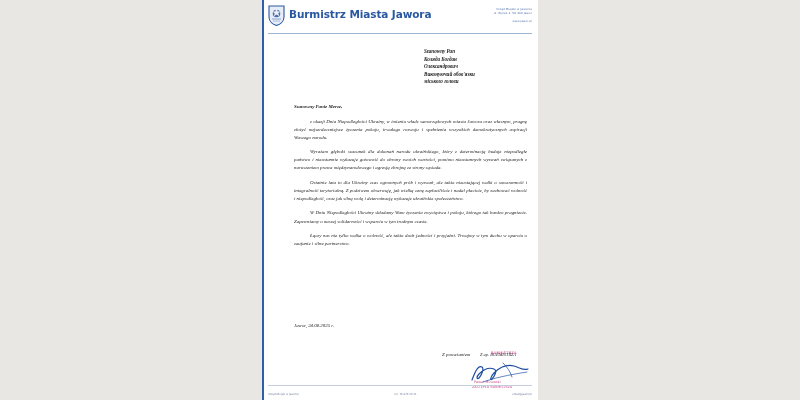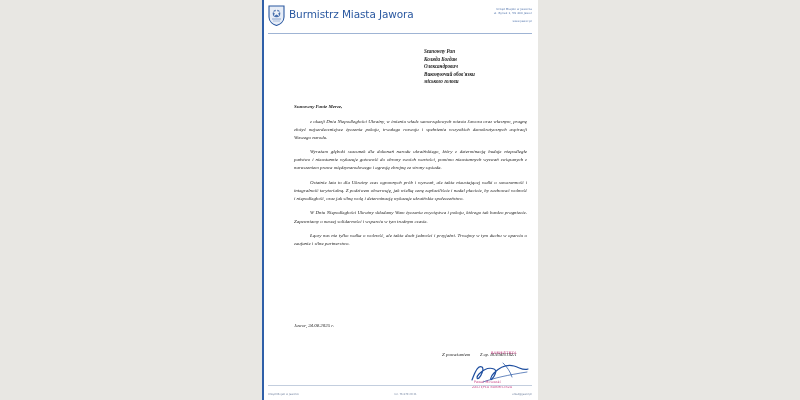--- a/index.html
+++ b/index.html
@@ -59,21 +59,21 @@
     width: 17px;
     height: 21px;
   }
   .crest svg { display: block; }
 
   .brand {
     position: absolute;
     left: 27px;
     top: 8px;
     font-family: "DejaVu Sans", sans-serif;
-    font-weight: normal;
+    font-weight: bold;
     font-size: 10.5px;
     letter-spacing: -0.1px;
     color: #2a58a0;
     white-space: nowrap;
   }
 
   .office-block {
     position: absolute;
     right: 6px;
     top: 7px;

